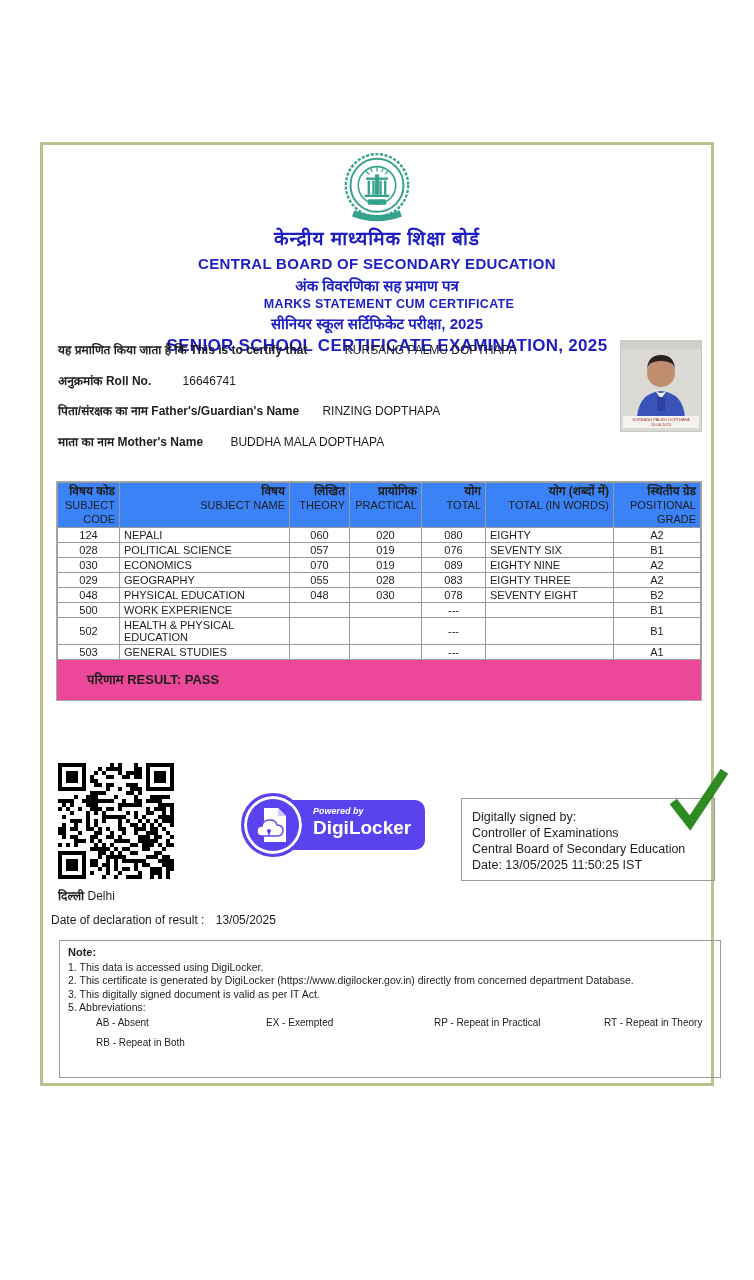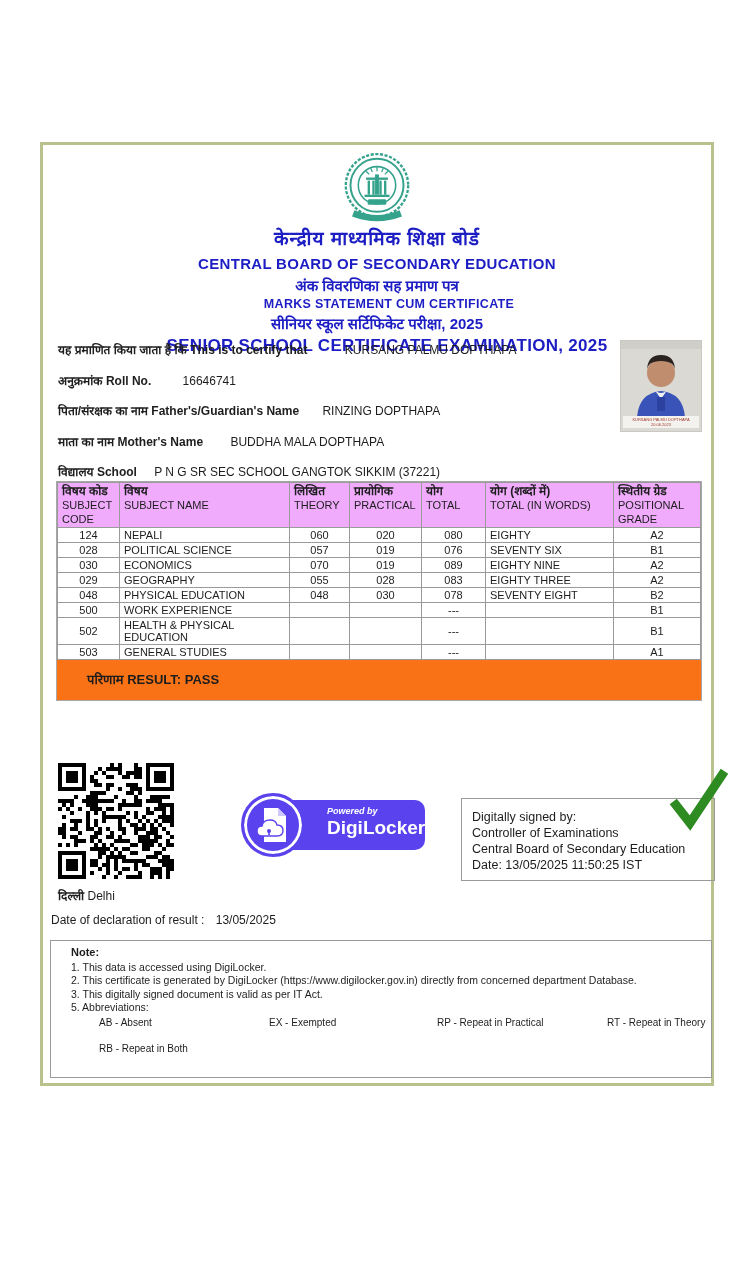--- a/index.html
+++ b/index.html
@@ -35,55 +35,55 @@
     position:absolute; left:2px; right:2px; bottom:3px; background:#f4f2ee;
     text-align:center; color:#a33a2e; font-size:4px; line-height:5px; padding:1px 0;
   }
   
   .table-panel {
     position:absolute; left:13px; top:336px; width:646px;
     background:#e9e9e7; border:1px solid #a8a8a8; padding:0 0 0 0;
   }
   table.marks { width:100%; border-collapse:collapse; font-size:11px; }
   table.marks th, table.marks td { border:1px solid #9a9a9a; padding:1px 4px; background:#ffffff; }
-  table.marks th { background:#f0abfc; font-weight:normal; text-align:left; vertical-align:top; line-height:14px; }
+  table.marks th { background:#3b82f6; font-weight:normal; text-align:right; vertical-align:top; line-height:14px; }
   th .th-hi { font-weight:bold; font-size:12px; }
   td.c { text-align:center; }
   td.l { text-align:left; }
-  .result-strip { padding:10px 0 12px 30px; font-size:13px; font-weight:bold; background:#f97316; }
+  .result-strip { padding:10px 0 12px 30px; font-size:13px; font-weight:bold; background:#ec4899; }
   
   .qr { position:absolute; left:15px; top:618px; width:116px; height:116px; background:#ffffff; }
   .region { position:absolute; left:15px; top:742px; font-size:12px; }
   .region .hi { font-weight:bold; }
   .dl-badge {
     position:absolute; left:212px; top:655px; width:170px; height:50px;
     background:#5a43ee; border-radius:10px;
   }
-  .dl-badge .txt { position:absolute; left:58px; top:6px; color:#ffffff;margin-left:14px; }
+  .dl-badge .txt { position:absolute; left:58px; top:6px; color:#ffffff; }
   .dl-badge .powered { font-size:9px; font-style:italic; font-weight:bold; }
   .dl-badge .name { font-size:19px; font-weight:bold; margin-top:1px; }
   .dl-circle {
     position:absolute; left:-14px; top:-7px; width:64px; height:64px; border-radius:50%;
     background:#5a43ee; border:3px solid #5a43ee; box-shadow:inset 0 0 0 3px #ffffff;
     display:flex; align-items:center; justify-content:center;
   }
   .sig-box {
     position:absolute; left:418px; top:653px; width:254px; height:83px;
     border:1px solid #9a9a9a; padding:10px 8px 0 10px; font-size:12.5px; line-height:16px;
   }
   .sig-check { position:absolute; right:-18px; top:-32px; }
   
   .declare { position:absolute; left:8px; top:768px; font-size:12px; }
   .note-box {
-    position:absolute; left:7px; top:795px; width:662px; height:138px;
-    border:1px solid #9a9a9a; padding:5px 20px; font-size:10.5px; line-height:12.5px;
+    position:absolute; left:16px; top:795px; width:662px; height:138px;
+    border:1px solid #9a9a9a; padding:5px 8px; font-size:10.5px; line-height:12.5px;
   }
   .note-title { font-weight:bold; font-size:11px; margin-bottom:2px; }
   .note-item { margin-bottom:1px; }
-  .abbrev-grid { display:grid; grid-template-columns:170px 168px 170px 160px; margin:3px 0 0 28px; row-gap:14px; }
+  .abbrev-grid { display:grid; grid-template-columns:170px 168px 170px 160px; margin:3px 0 0 28px; row-gap:8px; }
   .abbrev-grid div { font-size:10px; }
   .chk { stroke:#2e8b22; stroke-width:9; fill:none; stroke-linecap:square; }
 </style>
 </head>
 <body>
 
 <div class="cert-frame">
 
   <div class="logo-wrap">
     <svg width="78" height="78" viewBox="0 0 100 100">
@@ -133,25 +133,20 @@
     </div>
     <div class="d-row">
       <span class="lbl-hi">पिता/संरक्षक का नाम</span>
       <span class="lbl-en">Father's/Guardian's Name</span>
       <span class="d-val" style="margin-left:20px">RINZING DOPTHAPA</span>
     </div>
     <div class="d-row">
       <span class="lbl-hi">माता का नाम</span>
       <span class="lbl-en">Mother's Name</span>
       <span class="d-val" style="margin-left:24px">BUDDHA MALA DOPTHAPA</span>
-    </div>
-    <div class="d-row">
-      <span class="lbl-hi">विद्यालय</span>
-      <span class="lbl-en">School</span>
-      <span class="d-val">P N G SR SEC SCHOOL GANGTOK SIKKIM (37221)</span>
     </div>
   </div>
 
   <div class="photo">
     <svg width="80" height="90" viewBox="0 0 80 90">
       <rect x="0" y="0" width="80" height="90" fill="#dad9d4"></rect>
       <rect x="0" y="0" width="80" height="8" fill="#cfcec9"></rect>
       <circle cx="40" cy="32" r="14" fill="#c08d6f"></circle>
       <path d="M26 30 Q26 14 40 14 Q54 14 54 30 Q54 20 40 20 Q26 20 26 30 Z" fill="#2b2320"></path>
       <path d="M16 76 Q18 52 40 50 Q62 52 64 76 Z" fill="#3953b8"></path>

